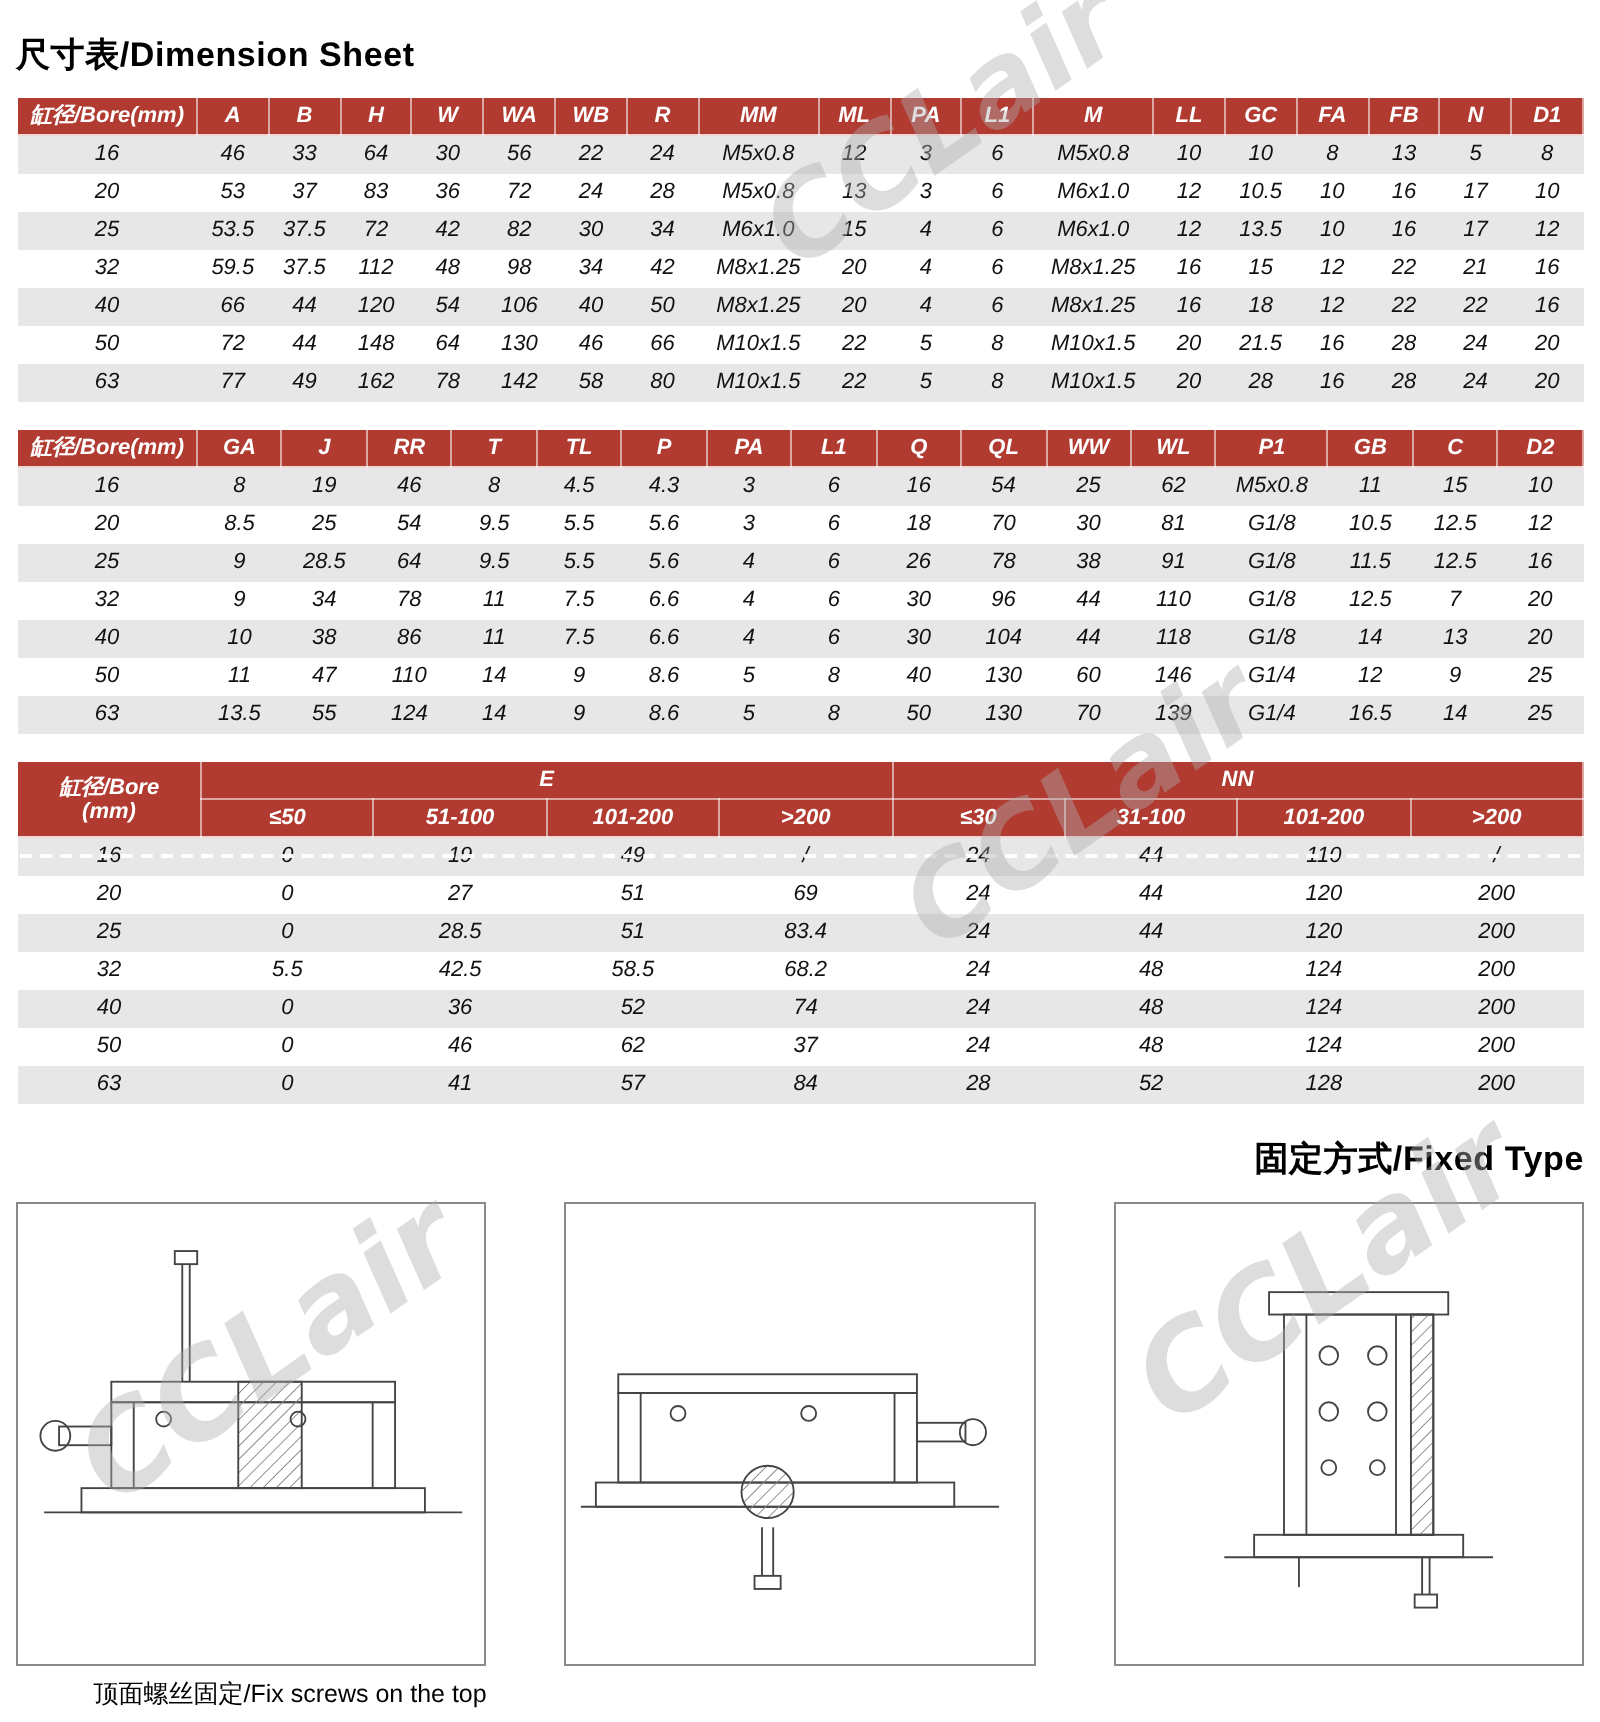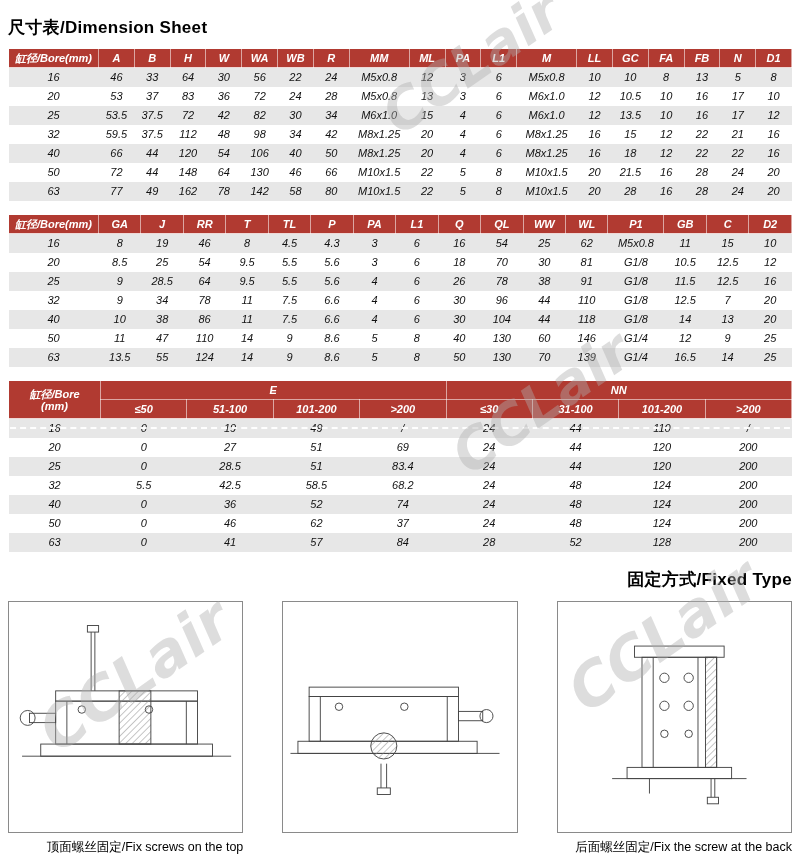--- a/index.html
+++ b/index.html
@@ -574,21 +574,20 @@
               <rect x="74" y="170" width="112" height="12"></rect>
               <line x1="58" y1="182" x2="202" y2="182"></line>
 
               <line x1="98" y1="182" x2="98" y2="198"></line>
               <line x1="164" y1="182" x2="164" y2="202"></line>
               <line x1="168" y1="182" x2="168" y2="202"></line>
               <rect x="160" y="202" width="12" height="7"></rect>
             </g>
           </svg>
         </div>
-        <div class="drawing-caption">后面螺丝固定/Fix the screw at the back</div>
       </div>
 
     </div>
   </div>
 
 </div>
 
 <div class="dashed-mark"></div>
 
 <span class="watermark wm1">CCLair</span>

